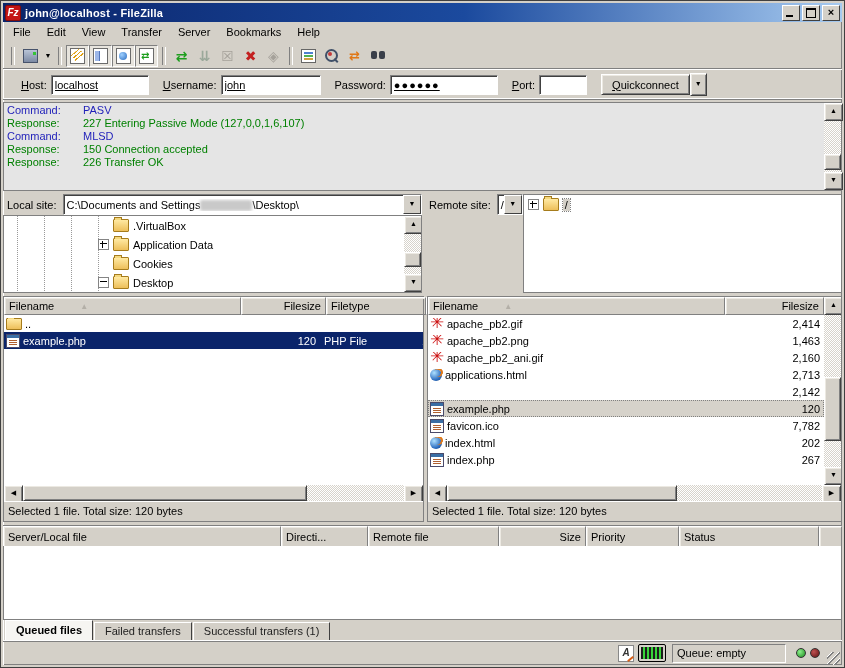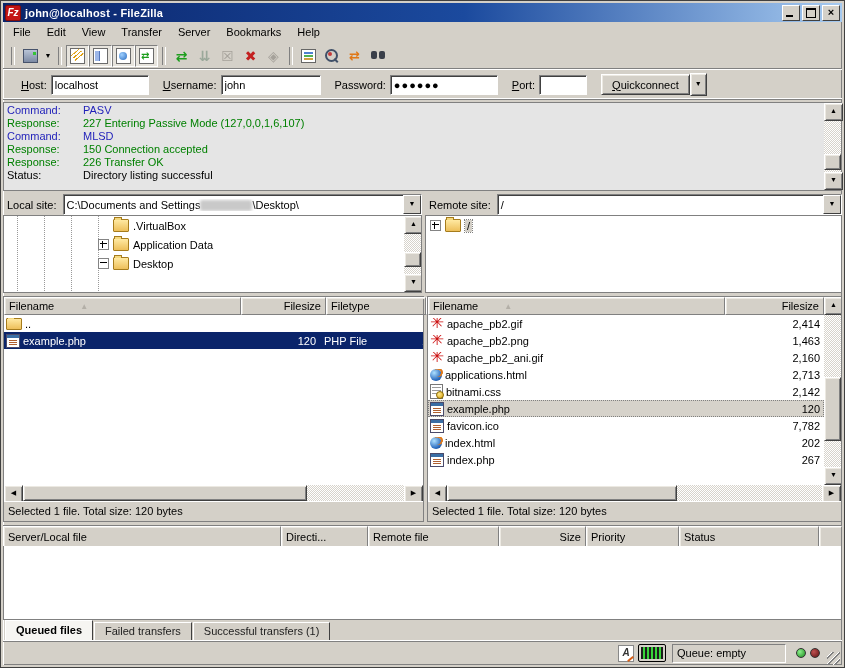--- a/index.html
+++ b/index.html
@@ -55,21 +55,21 @@
   .ic-sync{font-size:13px;font-weight:bold;color:#e07818;}
   .ic-bino{width:14px;height:9px;position:relative;}
   .ic-bino::before,.ic-bino::after{content:"";position:absolute;top:0;width:6px;height:8px;background:#3a3f4a;border-radius:2px;}
   .ic-bino::before{left:0}.ic-bino::after{right:0}
 
   
   .qcbar{height:29px;display:flex;align-items:center;padding-left:18px;flex:0 0 auto;border-bottom:1px solid #808080;box-shadow:0 -1px 0 #fff inset;}
   .qlabel{margin-right:4px;}
   .qlabel.mn::first-letter{text-decoration:underline;}
   .qinput{height:18px;background:#fff;border:1px solid;border-color:#808080 #fff #fff #808080;
-      box-shadow:inset 1px 1px 0 #404040;font:11px "Liberation Sans",sans-serif;padding:0 3px;margin-right:14px;}
+      box-shadow:inset 1px 1px 0 #404040;font:11px "Liberation Sans",sans-serif;padding:0 3px;margin-right:14px;text-decoration:underline;}
   .qc-host{width:90px}.qc-user{width:92px}.qc-pass{width:100px;letter-spacing:1px}.qc-port{width:40px}
   .qbtn{height:21px;background:#d4d0c8;border:1px solid;border-color:#fff #404040 #404040 #fff;
       box-shadow:inset 1px 1px 0 #ece9e2, inset -1px -1px 0 #808080;padding:0 10px;font:11px "Liberation Sans",sans-serif;}
   .qbtn::first-letter{text-decoration:underline;}
   .qdrop{width:15px;height:21px;background:#d4d0c8;border:1px solid;border-color:#fff #404040 #404040 #fff;
       box-shadow:inset 1px 1px 0 #ece9e2, inset -1px -1px 0 #808080;font-size:7px;line-height:19px;text-align:center;}
 
   
   .logwrap{height:87px;display:flex;flex:0 0 auto;background:#e5e5e5;border:1px solid #808080;margin:2px 0 0 0;}
   .logbody{flex:1;padding:1px 0 0 3px;overflow:hidden;}
@@ -86,21 +86,21 @@
   .sbtn{width:17px;height:16px;flex:0 0 auto;background:#d4d0c8;border:1px solid;border-color:#fff #404040 #404040 #fff;
         box-shadow:inset 1px 1px 0 #ece9e2, inset -1px -1px 0 #808080;
         font-size:7px;line-height:14px;text-align:center;color:#000;}
   .thumb{background:#d4d0c8;border:1px solid;border-color:#fff #404040 #404040 #fff;
          box-shadow:inset 1px 1px 0 #ece9e2, inset -1px -1px 0 #808080;}
 
   
   .panes{height:99px;display:flex;flex:0 0 auto;margin-top:3px;}
   .pane-l{width:419px;flex:0 0 auto;display:flex;flex-direction:column;}
   .psplit{width:3px;flex:0 0 auto;}
-  .pane-r{flex:1;display:flex;flex-direction:column;}
+  .pane-r{flex:1;display:flex;flex-direction:row;}
   .siterow{height:21px;display:flex;align-items:center;flex:0 0 auto;}
   .sitelabel{padding:0 6px 0 4px;flex:0 0 auto;}
   .combo{flex:1;height:19px;background:#fff;border:1px solid;border-color:#808080 #fff #fff #808080;
          box-shadow:inset 1px 1px 0 #404040;display:flex;align-items:center;}
   .combotext{flex:1;padding-left:3px;white-space:nowrap;overflow:hidden;}
   .combobtn{width:16px;height:17px;background:#d4d0c8;border:1px solid;border-color:#fff #404040 #404040 #fff;
          font-size:7px;line-height:15px;text-align:center;flex:0 0 auto;}
   .redact{display:inline-block;width:52px;height:11px;vertical-align:-2px;background:#c9c9c9;filter:blur(1.5px);border-radius:2px;}
   .treebox{flex:1;background:#fff;border:1px solid #808080;display:flex;overflow:hidden;}
   .treerows{flex:1;position:relative;
@@ -295,24 +295,20 @@
           <span>MLSD</span>
         </div>
       <div class="logline c-response">
           <span class="loglabel">Response:</span>
           <span>150 Connection accepted</span>
         </div>
       <div class="logline c-response">
           <span class="loglabel">Response:</span>
           <span>226 Transfer OK</span>
         </div>
-      <div class="logline c-status">
-          <span class="loglabel">Status:</span>
-          <span>Directory listing successful</span>
-        </div>
     </div>
     <div class="vscroll dither">
       <span class="sbtn">▲</span>
       <span class="thumb" style="height:14px;margin-top:33px;"></span>
       <span class="sbtn" style="margin-top:auto;">▼</span>
     </div>
   </div>
 
   <div class="panes">
     <div class="pane-l">
@@ -327,20 +323,25 @@
         <div class="treerows">
           <div class="trow" data-exp="none">
               <span class="expander"></span>
               <span class="fold"></span>
               <span class="tlabel">.VirtualBox</span>
             </div>
           <div class="trow" data-exp="plus">
               <span class="expander"></span>
               <span class="fold"></span>
               <span class="tlabel">Application Data</span>
+            </div>
+          <div class="trow" data-exp="none">
+              <span class="expander"></span>
+              <span class="fold"></span>
+              <span class="tlabel">Cookies</span>
             </div>
           <div class="trow" data-exp="minus">
               <span class="expander"></span>
               <span class="fold"></span>
               <span class="tlabel">Desktop</span>
             </div>
         </div>
         <div class="vscroll dither">
           <span class="sbtn">▲</span>
           <span class="thumb" style="height:13px;margin-top:18px;"></span>
@@ -451,24 +452,20 @@
                 <span class="cell ralign" style="flex:1">2,160</span>
               </div>
             <div class="frow">
                 <span class="cell cname" style="width:287px">
                   <i class="fic" data-icon="firefox"></i>
                   <span>applications.html</span>
                 </span>
                 <span class="cell ralign" style="flex:1">2,713</span>
               </div>
             <div class="frow">
-                <span class="cell cname" style="width:287px">
-                  <i class="fic" data-icon="css"></i>
-                  <span>bitnami.css</span>
-                </span>
                 <span class="cell ralign" style="flex:1">2,142</span>
               </div>
             <div class="frow graysel">
                 <span class="cell cname" style="width:287px">
                   <i class="fic" data-icon="winfile"></i>
                   <span>example.php</span>
                 </span>
                 <span class="cell ralign" style="flex:1">120</span>
               </div>
             <div class="frow">

